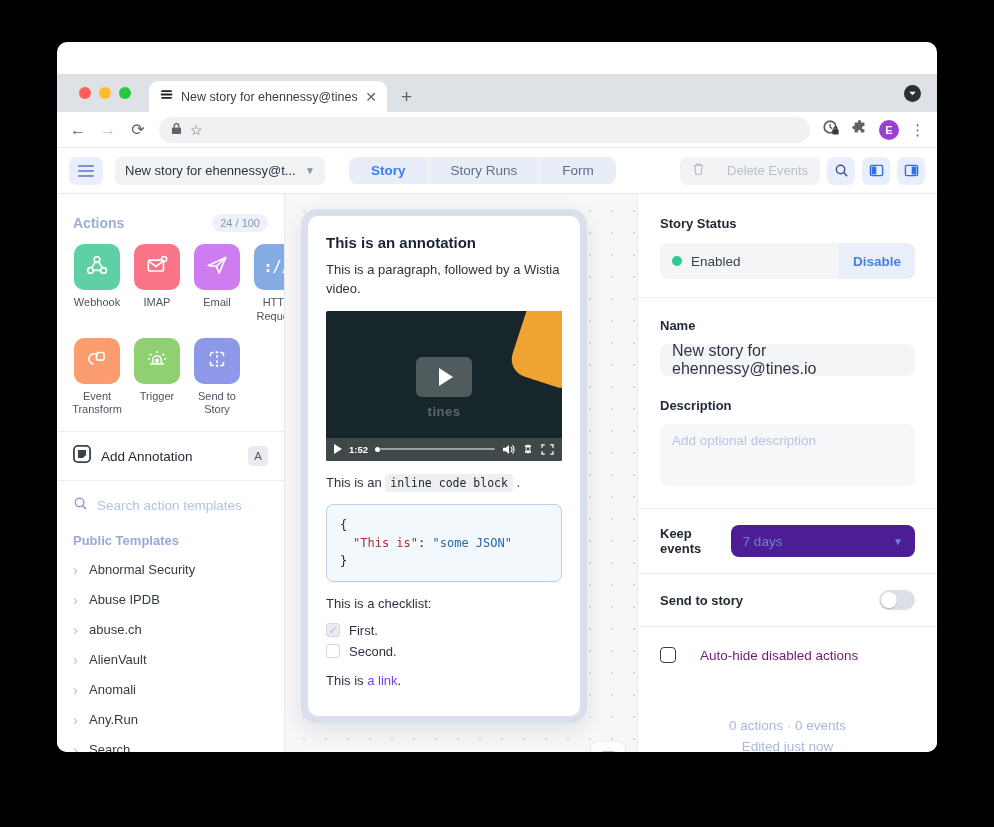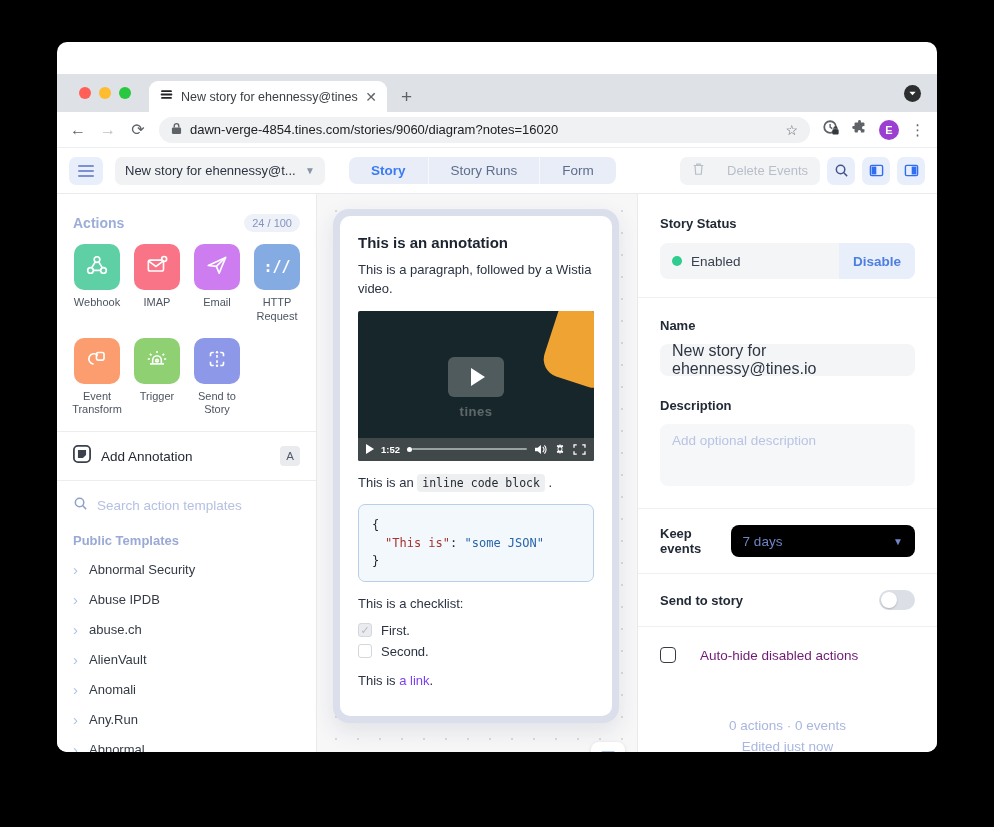--- a/index.html
+++ b/index.html
@@ -38,21 +38,21 @@
   .segments { margin-left:24px; display:flex; border-radius:8px; overflow:hidden; }
   .seg { padding:6px 22px; background:#e9edf7; font-size:13.5px; color:#5d6e8c; border-left:1px solid #f6f8fc; }
   .seg:first-child { border-left:none; }
   .seg.active { color:#3b7cf6; font-weight:bold; }
   .tb-right { margin-left:auto; display:flex; align-items:center; gap:7px; }
   .btn-del { height:28px; background:#f2f3f5; border-radius:7px; display:flex; align-items:center; gap:22px; padding:0 12px; font-size:13px; color:#b9bec8; }
   .btn-sq { width:28px; height:28px; border-radius:7px; background:#e9eefb; display:flex; align-items:center; justify-content:center; }
 
   
   .main { display:flex; height:590px; }
-  .sidebar { width:260px; background:#fff; border-right:1px solid #e8eaee; overflow:hidden; }
+  .sidebar { width:228px; background:#fff; border-right:1px solid #e8eaee; overflow:hidden; }
   .canvas { flex:1; position:relative; background:#f7f7f8; background-image:radial-gradient(#d9dadd 1.2px, transparent 1.2px); background-size:22px 22px; background-position:8px 6px; }
   .inspector { width:300px; background:#fff; border-left:1px solid #e8eaee; display:flex; flex-direction:column; }
 
   
   .actions-head { display:flex; align-items:center; justify-content:space-between; padding:20px 16px 12px; }
   .actions-title { color:#9cadd9; font-weight:bold; font-size:14px; }
   .count-pill { background:#eef1f7; color:#8494c0; font-size:11px; padding:3px 8px; border-radius:9px; }
   .tiles { display:grid; grid-template-columns:repeat(4,60px); padding:0 10px; row-gap:14px; }
   .tile-cell { display:flex; flex-direction:column; align-items:center; }
   .tile { width:46px; height:46px; border-radius:10px; display:flex; align-items:center; justify-content:center; }
@@ -111,21 +111,21 @@
   .status-left { flex:1; background:#f4f5f7; display:flex; align-items:center; gap:9px; padding:0 12px; font-size:13.5px; color:#39414e; }
   .gdot { width:10px; height:10px; border-radius:50%; background:#2ecc8e; }
   .disable-btn { background:#e9eefb; color:#4d7fe0; font-weight:bold; font-size:13.5px; display:flex; align-items:center; padding:0 14px; }
   .ins-div { border-top:1px solid #eef0f3; margin-top:18px; }
   .name-sec { padding-top:20px; }
   .ins-input { margin-top:11px; height:32px; background:#f4f5f6; border-radius:8px; display:flex; align-items:center; padding:0 12px; font-size:16px; color:#2e3643; }
   .desc-h { margin-top:22px; }
   .ins-textarea { margin-top:11px; height:62px; background:#f6f7f8; border-radius:8px; border:none; width:100%; resize:none; padding:9px 12px; font-size:13.5px; font-family:"Liberation Sans", sans-serif; color:#3a4250; outline:none; }
   .ins-textarea::placeholder { color:#b9c4e4; }
   .row-between { display:flex; align-items:center; justify-content:space-between; padding-top:16px; padding-bottom:16px; }
-  .select { width:198px; height:32px; background:#000000; border-radius:8px; display:flex; align-items:center; justify-content:space-between; padding:0 12px; font-size:13.5px; color:#6e86c8; }
+  .select { width:198px; height:32px; background:#4c1d95; border-radius:8px; display:flex; align-items:center; justify-content:space-between; padding:0 12px; font-size:13.5px; color:#6e86c8; }
   .select .chev { font-size:10px; color:#6e86c8; }
   .toggle { width:36px; height:20px; background:#dcdfe5; border-radius:10px; position:relative; }
   .toggle i { position:absolute; left:2px; top:2px; width:16px; height:16px; border-radius:50%; background:#fff; box-shadow:0 1px 2px rgba(0,0,0,.2); }
   .auto-row { display:flex; align-items:center; gap:24px; padding-top:20px; font-size:13.5px; color:#701a75; }
   .sq-check { width:16px; height:16px; border:1.6px solid #363c44; border-radius:4px; background:#fff; }
   .ins-footer { margin-top:auto; padding-bottom:26px; text-align:center; color:#a9b6df; font-size:13.5px; line-height:1.6; }
 </style>
 </head>
 <body>
 
@@ -163,21 +163,20 @@
       <span class="nav-ico">←</span>
       <span class="nav-ico dim">→</span>
       <span class="nav-ico">⟳</span>
       <div class="omnibox">
         <span>
           <svg width="11" height="13" viewBox="0 0 12 14">
               <rect x="1" y="6" width="10" height="7" rx="1.4" fill="#5f6368"></rect>
               <path d="M3.5 6V4.2a2.5 2.5 0 015 0V6" fill="none" stroke="#5f6368" stroke-width="1.5"></path>
             </svg>
         </span>
-        <span class="url-text">dawn-verge-4854.tines.com/stories/9060/diagram?notes=16020</span>
         <span class="star">☆</span>
       </div>
       <div class="chrome-right">
         <span>
           <svg width="18" height="18" viewBox="0 0 20 20">
               <circle cx="9" cy="9" r="6.5" fill="none" stroke="#5f6368" stroke-width="2"></circle>
               <path d="M9 5.5V9l2.4 1.6" fill="none" stroke="#5f6368" stroke-width="1.6"></path>
               <rect x="11.5" y="11.5" width="7" height="5.8" rx="1.2" fill="#35383b"></rect>
               <path d="M13.3 11.5v-1a1.7 1.7 0 013.4 0v1" fill="none" stroke="#35383b" stroke-width="1.4"></path>
             </svg>
@@ -355,21 +354,21 @@
             <div class="tpl-row">
               <span class="tpl-chev">›</span>
               <span class="tpl-label">Anomali</span>
             </div>
             <div class="tpl-row">
               <span class="tpl-chev">›</span>
               <span class="tpl-label">Any.Run</span>
             </div>
             <div class="tpl-row">
               <span class="tpl-chev">›</span>
-              <span class="tpl-label">Abnormal</span>
+              <span class="tpl-label">Search</span>
             </div>
             <div class="tpl-row">
               <span class="tpl-chev">›</span>
               <span class="tpl-label">APIVoid</span>
             </div>
           </div>
       </aside>
 
       <div class="canvas">
         <div class="halo">

